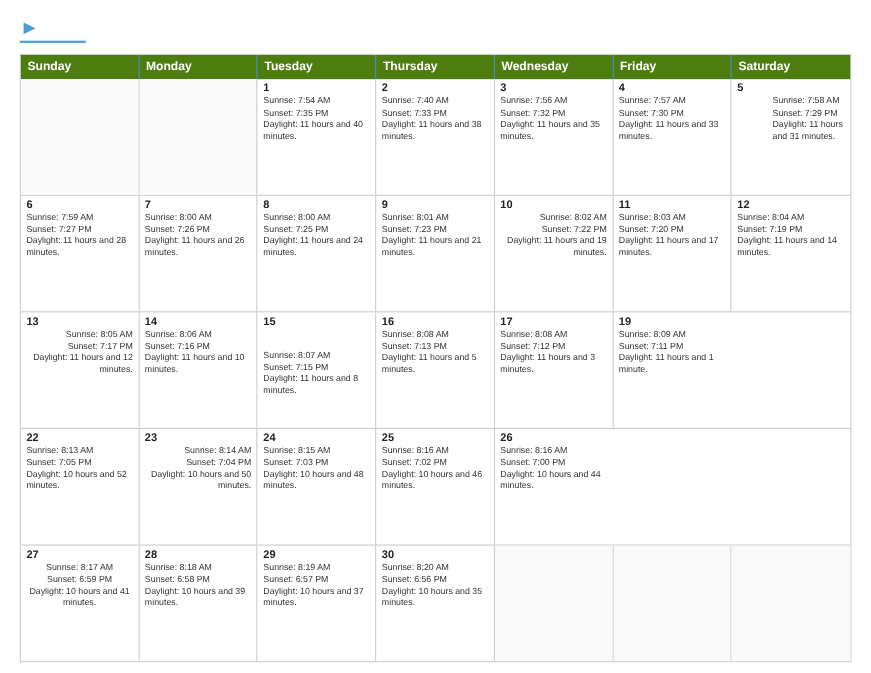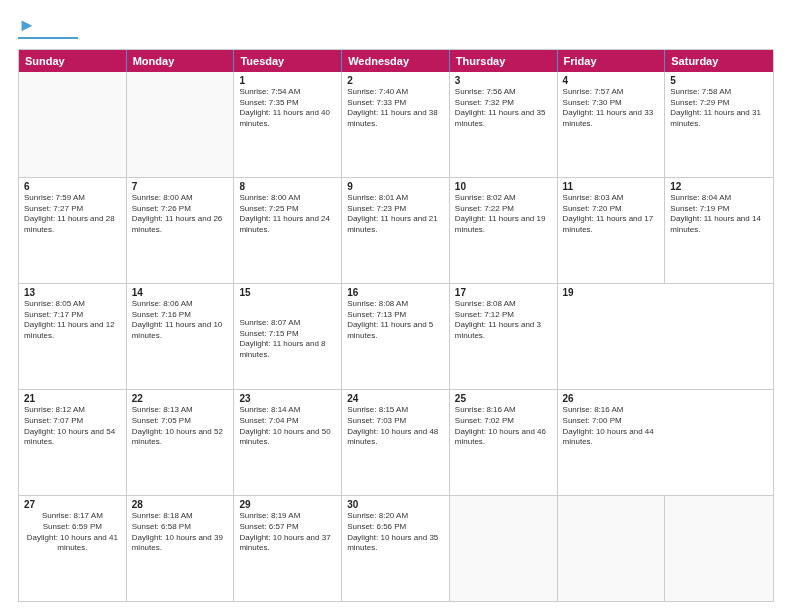--- a/index.html
+++ b/index.html
@@ -57,21 +57,21 @@
     }
     .calendar {
       flex: 1;
       display: flex;
       flex-direction: column;
       border: 1px solid #ccc;
     }
     .cal-header {
       display: grid;
       grid-template-columns: repeat(7, 1fr);
-      background: #be185d;
+      background: #4d7c0f;
     }
     .cal-header-cell {
       color: #fff;
       font-size: 11px;
       font-weight: bold;
       padding: 5px 6px;
       text-align: left;
       border-right: 1px solid #4a8fd0;
     }
     .cal-header-cell:last-child { border-right: none; }
@@ -132,22 +132,22 @@
       <div class="main-title"></div>
       <div class="subtitle"></div>
     </div>
   </div>
 
   <div class="calendar">
     <div class="cal-header">
     <div class="cal-header-cell">Sunday</div>
         <div class="cal-header-cell">Monday</div>
         <div class="cal-header-cell">Tuesday</div>
+        <div class="cal-header-cell">Thursday</div>
         <div class="cal-header-cell">Wednesday</div>
-        <div class="cal-header-cell">Thursday</div>
         <div class="cal-header-cell">Friday</div>
         <div class="cal-header-cell">Saturday</div>
       </div>
     <div class="cal-body">
     <div class="cal-row">
           <div class="cal-cell empty"></div>
           <div class="cal-cell empty"></div>
           <div class="cal-cell">
             <span class="day-num">1</span>
             <div class="cell-text" style="white-space: pre-line;">Sunrise: 7:54 AM
@@ -167,21 +167,21 @@
 Daylight: 11 hours and 35 minutes.</div>
           </div>
           <div class="cal-cell">
             <span class="day-num">4</span>
             <div class="cell-text" style="white-space: pre-line;">Sunrise: 7:57 AM
 Sunset: 7:30 PM
 Daylight: 11 hours and 33 minutes.</div>
           </div>
           <div class="cal-cell">
             <span class="day-num">5</span>
-            <div class="cell-text" style="white-space: pre-line;">Sunrise: 7:58 AM
+            <div class="cell-text" style="white-space: pre-line; margin-left: 32px;">Sunrise: 7:58 AM
 Sunset: 7:29 PM
 Daylight: 11 hours and 31 minutes.</div>
           </div>
         </div>
         <div class="cal-row">
           <div class="cal-cell">
             <span class="day-num">6</span>
             <div class="cell-text" style="white-space: pre-line;">Sunrise: 7:59 AM
 Sunset: 7:27 PM
 Daylight: 11 hours and 28 minutes.</div>
@@ -199,41 +199,41 @@
 Daylight: 11 hours and 24 minutes.</div>
           </div>
           <div class="cal-cell">
             <span class="day-num">9</span>
             <div class="cell-text" style="white-space: pre-line;">Sunrise: 8:01 AM
 Sunset: 7:23 PM
 Daylight: 11 hours and 21 minutes.</div>
           </div>
           <div class="cal-cell">
             <span class="day-num">10</span>
-            <div class="cell-text" style="white-space: pre-line;">Sunrise: 8:02 AM
+            <div class="cell-text" style="white-space: pre-line; text-align: right;">Sunrise: 8:02 AM
 Sunset: 7:22 PM
 Daylight: 11 hours and 19 minutes.</div>
           </div>
           <div class="cal-cell">
             <span class="day-num">11</span>
             <div class="cell-text" style="white-space: pre-line;">Sunrise: 8:03 AM
 Sunset: 7:20 PM
 Daylight: 11 hours and 17 minutes.</div>
           </div>
           <div class="cal-cell">
             <span class="day-num">12</span>
             <div class="cell-text" style="white-space: pre-line;">Sunrise: 8:04 AM
 Sunset: 7:19 PM
 Daylight: 11 hours and 14 minutes.</div>
           </div>
         </div>
         <div class="cal-row">
           <div class="cal-cell">
             <span class="day-num">13</span>
-            <div class="cell-text" style="white-space: pre-line;">Sunrise: 8:05 AM
+            <div class="cell-text" style="white-space: pre-line; text-align: right;">Sunrise: 8:05 AM
 Sunset: 7:17 PM
 Daylight: 11 hours and 12 minutes.</div>
           </div>
           <div class="cal-cell">
             <span class="day-num">14</span>
             <div class="cell-text" style="white-space: pre-line;">Sunrise: 8:06 AM
 Sunset: 7:16 PM
 Daylight: 11 hours and 10 minutes.</div>
           </div>
           <div class="cal-cell">
@@ -249,38 +249,35 @@
 Daylight: 11 hours and 5 minutes.</div>
           </div>
           <div class="cal-cell">
             <span class="day-num">17</span>
             <div class="cell-text" style="white-space: pre-line;">Sunrise: 8:08 AM
 Sunset: 7:12 PM
 Daylight: 11 hours and 3 minutes.</div>
           </div>
           <div class="cal-cell">
             <span class="day-num">19</span>
+            <div class="cell-text" style="white-space: pre-line;">Sunrise: 8:09 AM
+Sunset: 7:11 PM
+Daylight: 11 hours and 1 minute.</div>
           </div>
         </div>
         <div class="cal-row">
-          <div class="cal-cell">
-            <span class="day-num">21</span>
-            <div class="cell-text" style="white-space: pre-line;">Sunrise: 8:12 AM
-Sunset: 7:07 PM
-Daylight: 10 hours and 54 minutes.</div>
-          </div>
           <div class="cal-cell">
             <span class="day-num">22</span>
             <div class="cell-text" style="white-space: pre-line;">Sunrise: 8:13 AM
 Sunset: 7:05 PM
 Daylight: 10 hours and 52 minutes.</div>
           </div>
           <div class="cal-cell">
             <span class="day-num">23</span>
-            <div class="cell-text" style="white-space: pre-line;">Sunrise: 8:14 AM
+            <div class="cell-text" style="white-space: pre-line; text-align: right;">Sunrise: 8:14 AM
 Sunset: 7:04 PM
 Daylight: 10 hours and 50 minutes.</div>
           </div>
           <div class="cal-cell">
             <span class="day-num">24</span>
             <div class="cell-text" style="white-space: pre-line;">Sunrise: 8:15 AM
 Sunset: 7:03 PM
 Daylight: 10 hours and 48 minutes.</div>
           </div>
           <div class="cal-cell">

